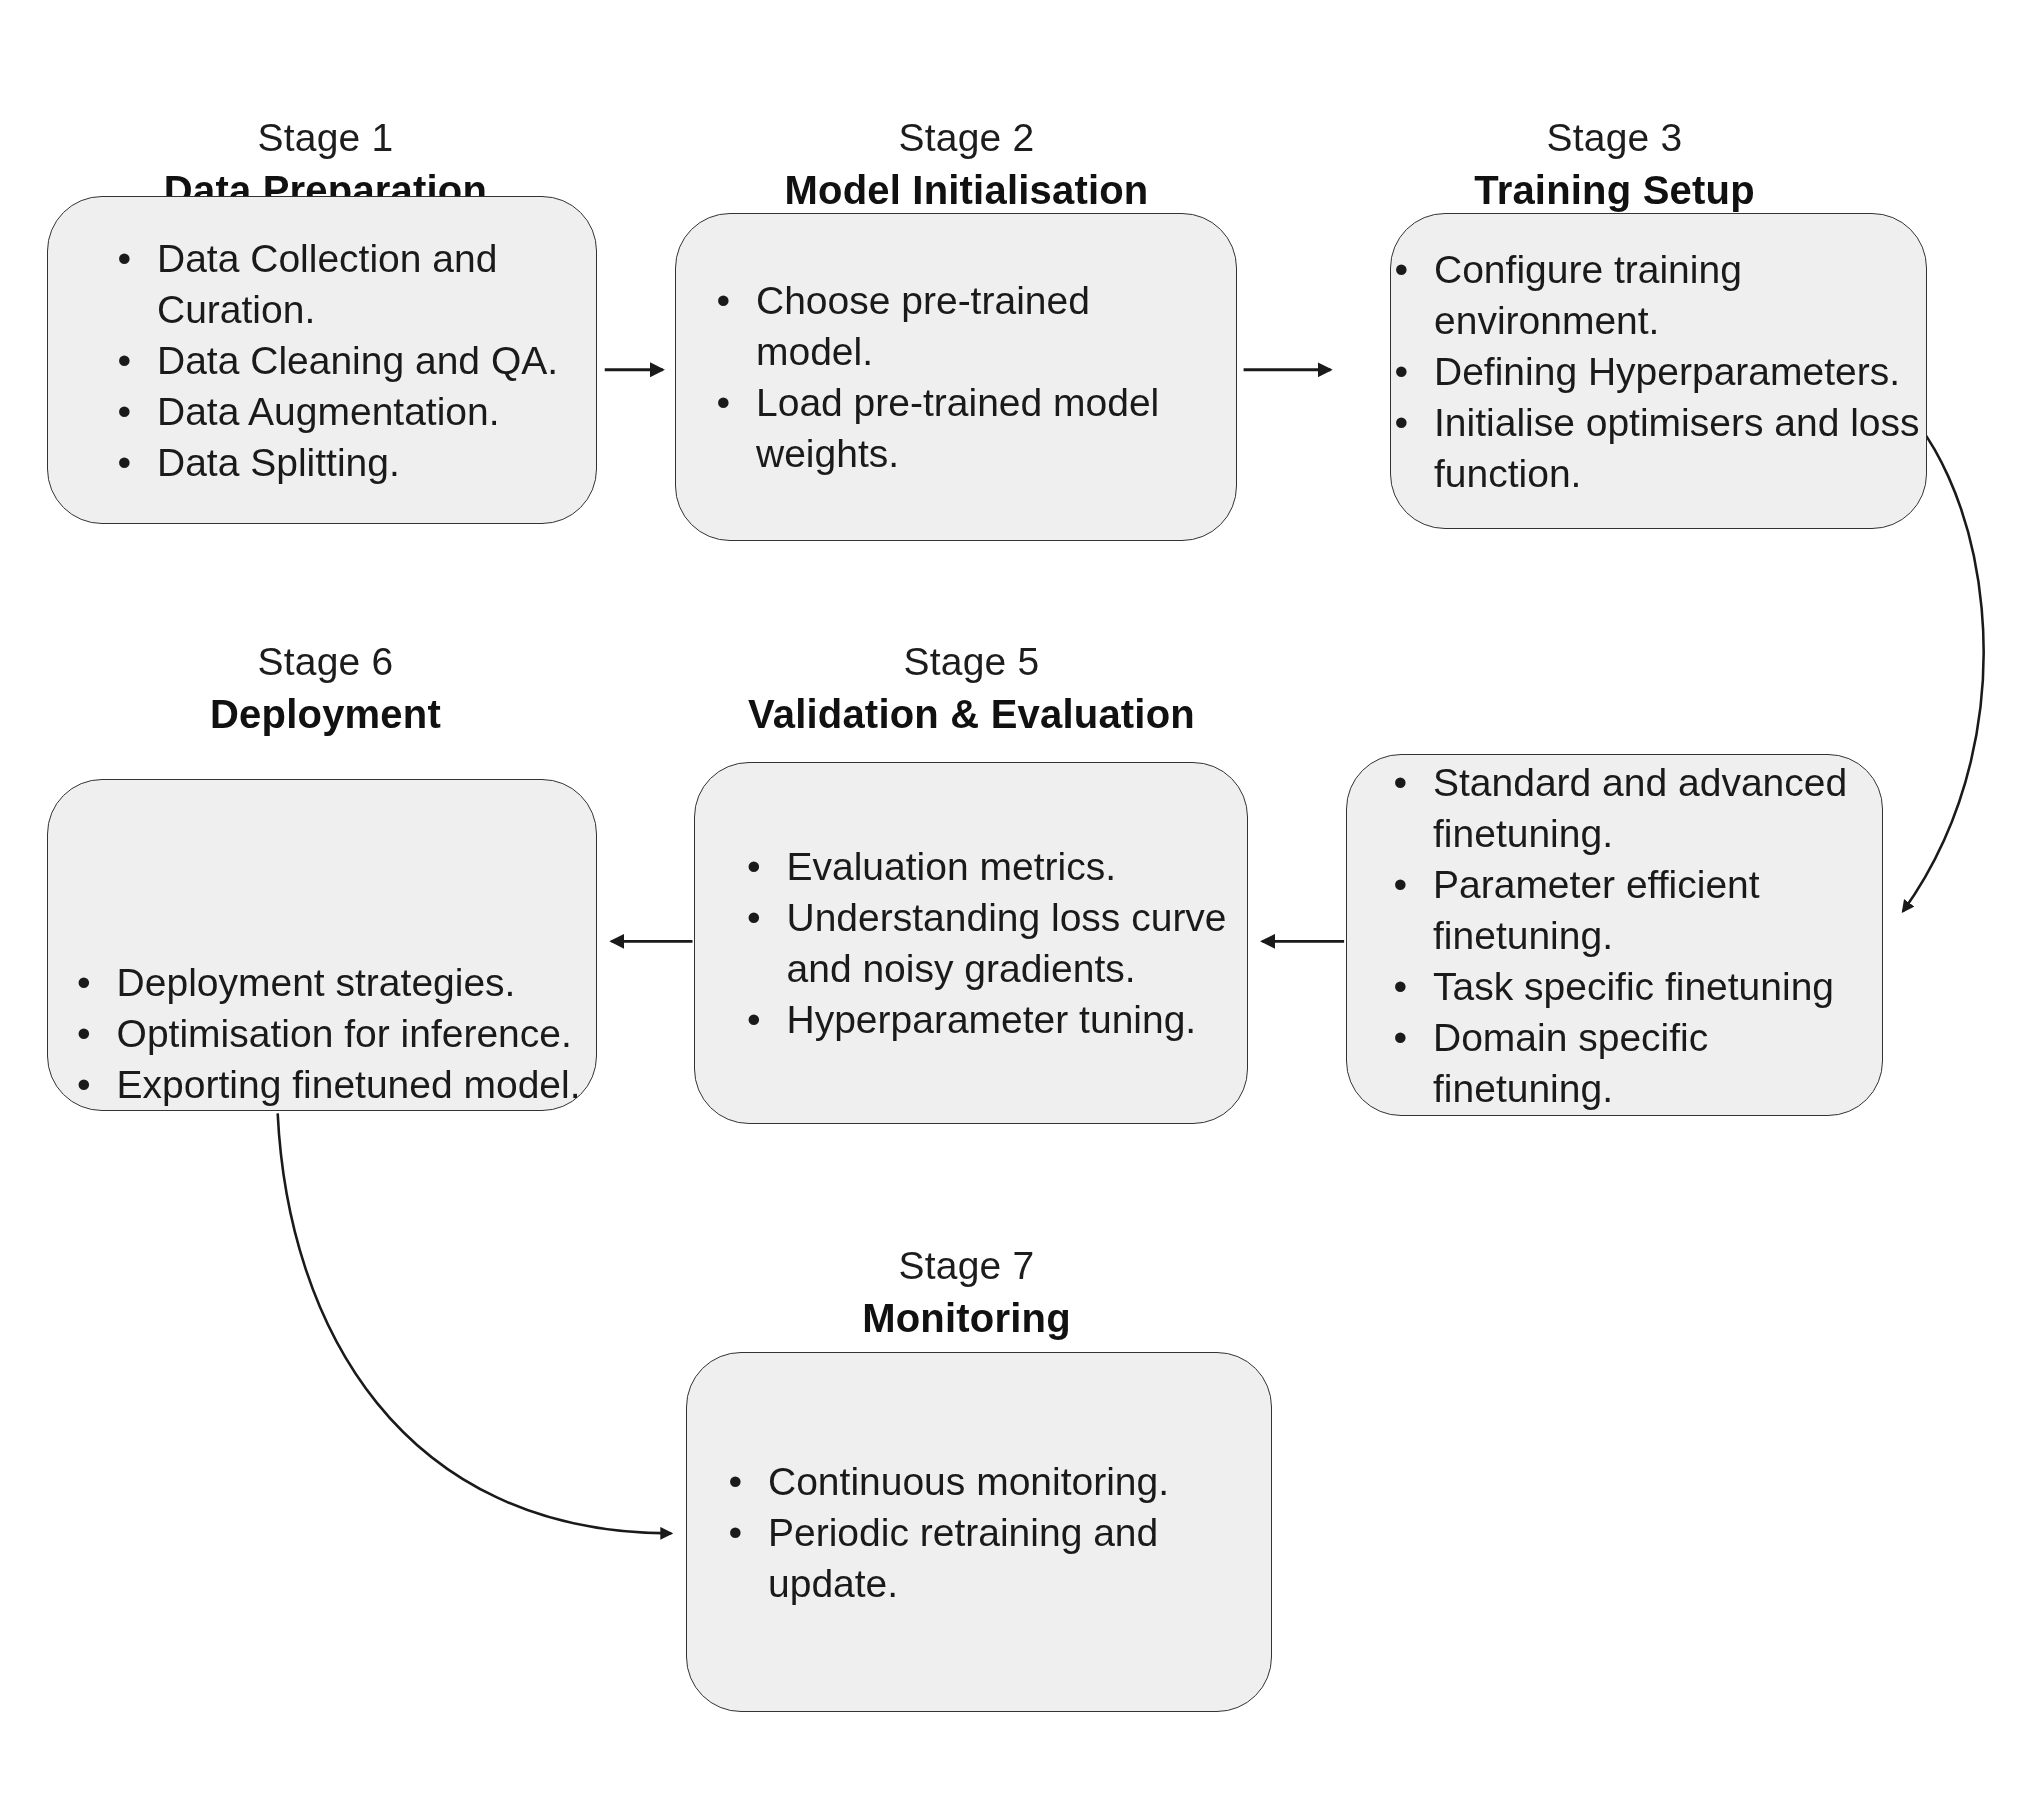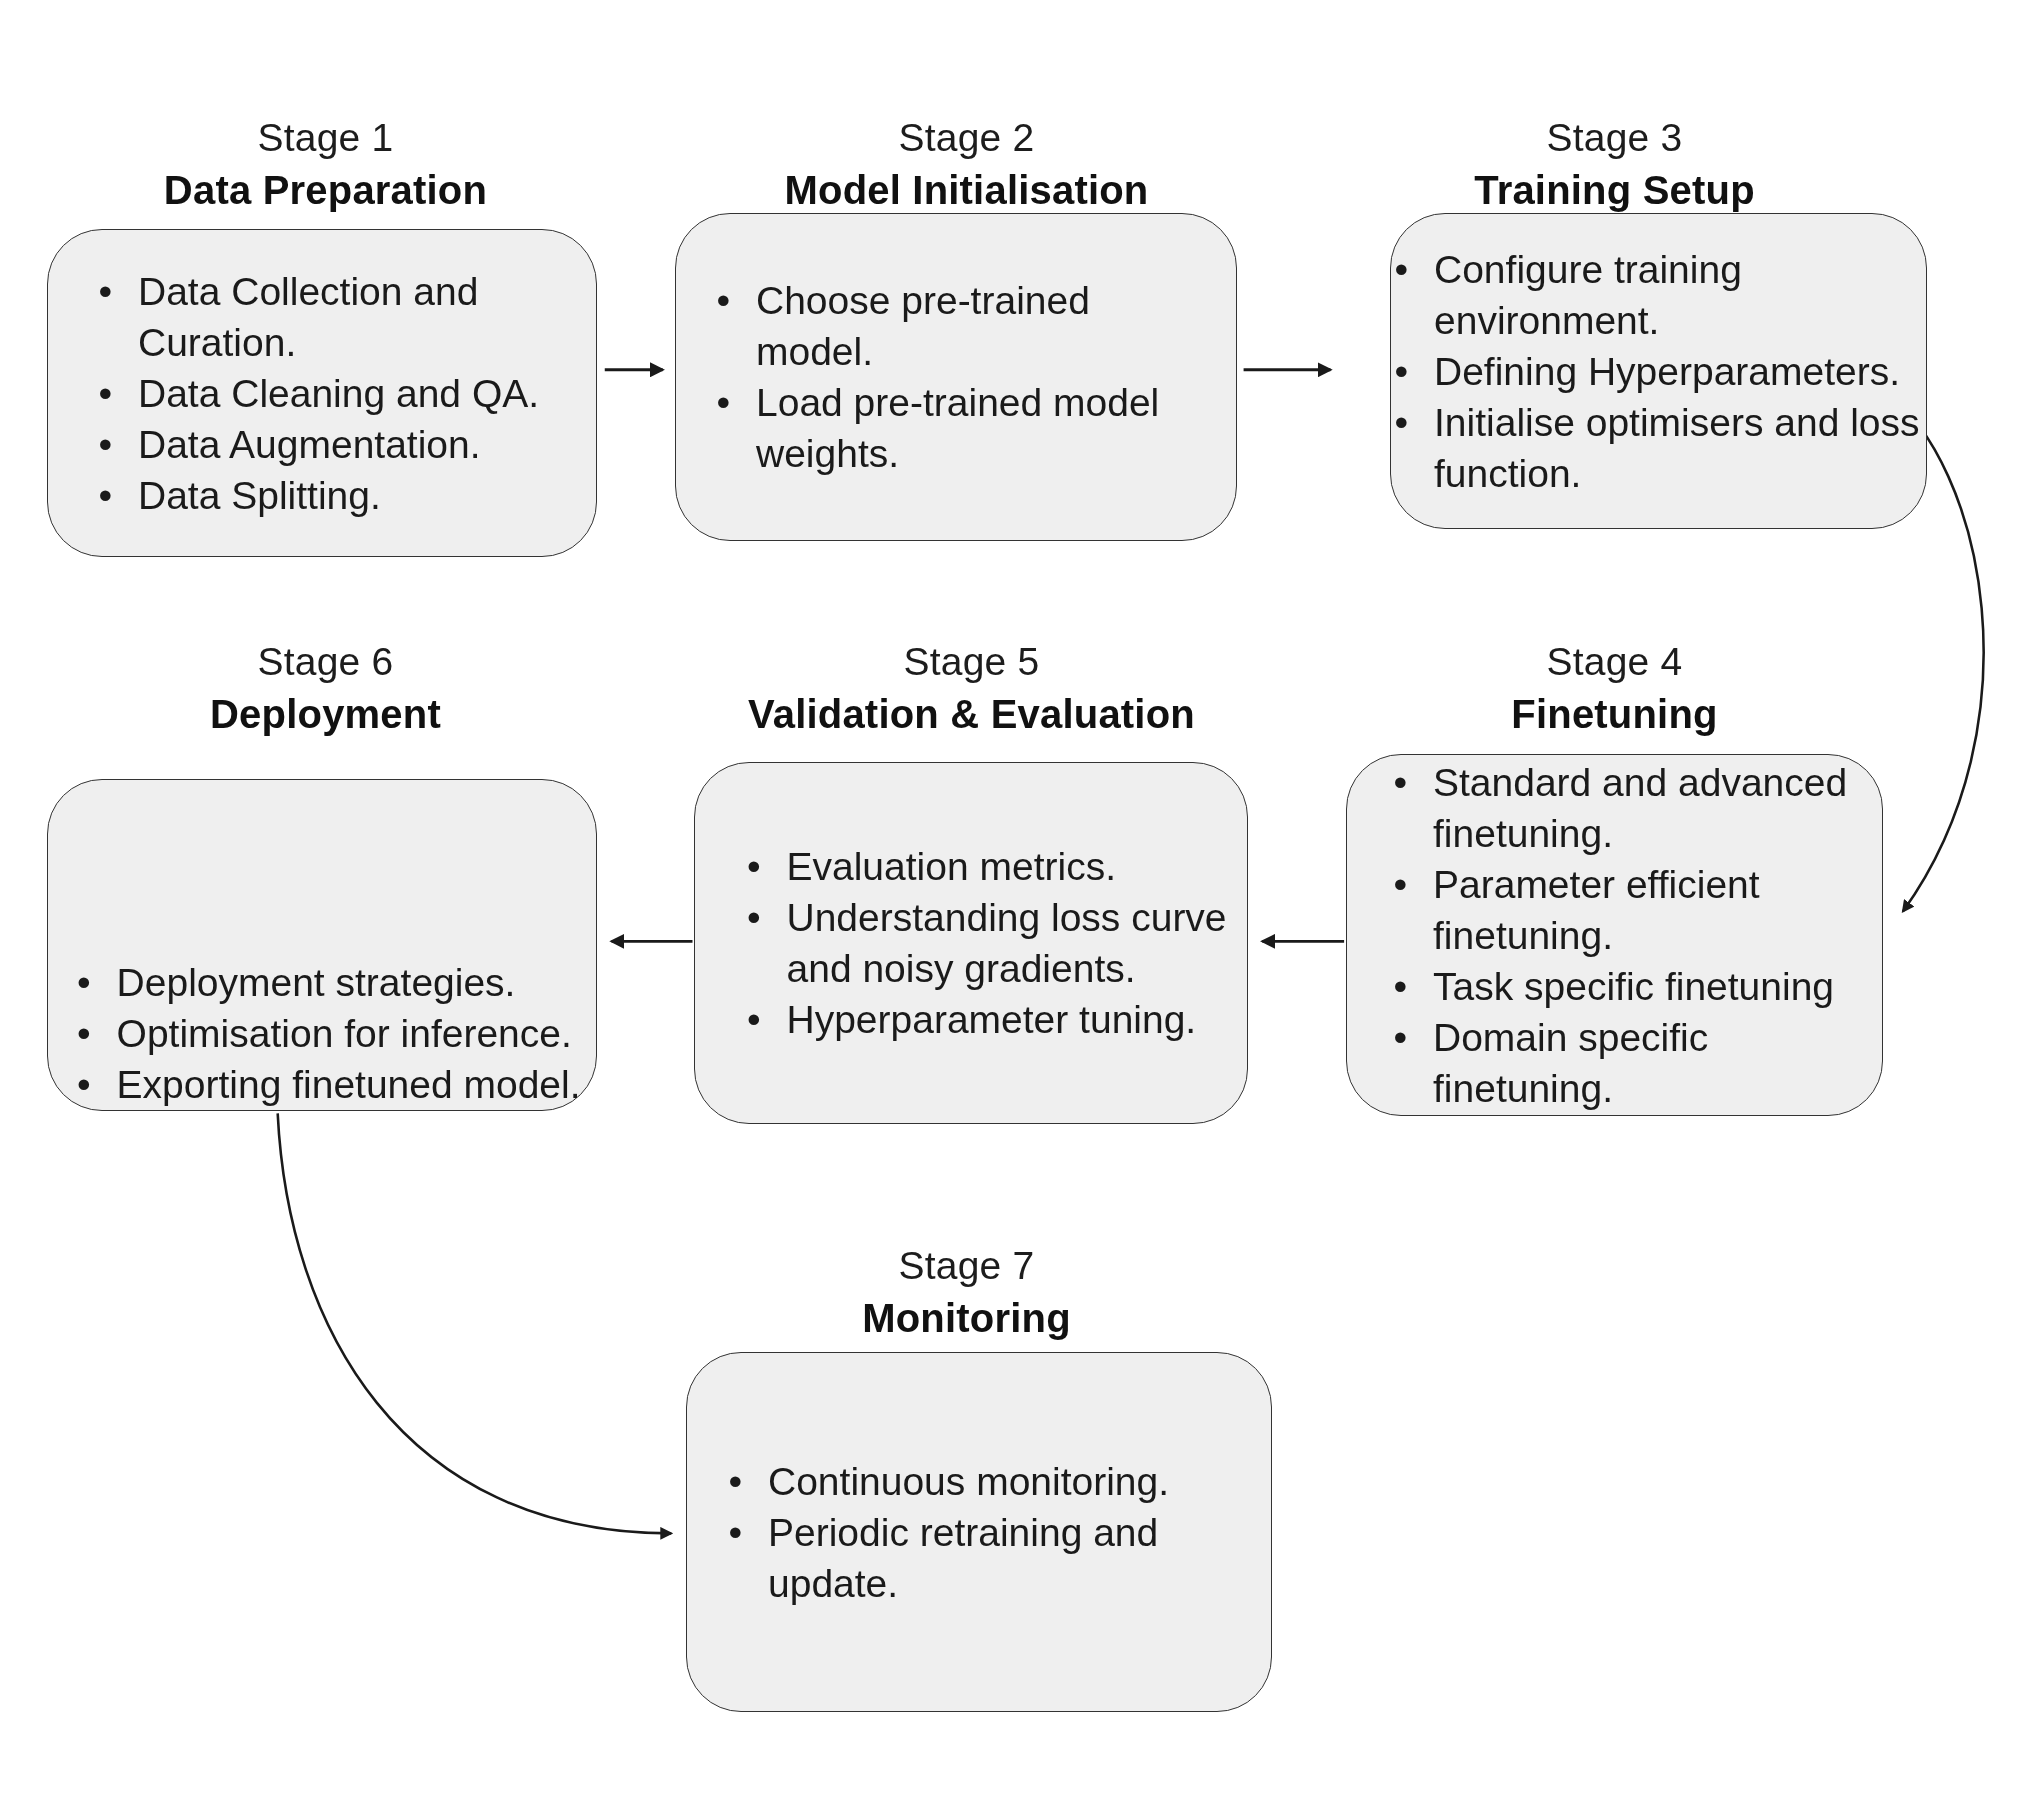--- a/index.html
+++ b/index.html
@@ -62,21 +62,21 @@
   
   .t1 { left: -58px;  top: 111px; }
   .t2 { left: 583px;  top: 111px; }
   .t3 { left: 1231px; top: 111px; }
   .t4 { left: 1231px; top: 635px; }
   .t5 { left: 588px;  top: 635px; }
   .t6 { left: -58px;  top: 635px; }
   .t7 { left: 583px;  top: 1239px; }
 
   
-  .g1 { left: 47px;   top: 229px;  width: 550px; height: 328px; padding-left: 47px; }
+  .g1 { left: 47px;   top: 196px;  width: 550px; height: 328px; padding-left: 66px; }
   .g2 { left: 675px;  top: 213px;  width: 562px; height: 328px; padding-left: 37px; }
   .g3 { left: 1390px; top: 213px;  width: 537px; height: 316px; }
   .g4 { left: 1346px; top: 754px;  width: 537px; height: 362px; padding-left: 43px; }
   .g5 { left: 694px;  top: 762px;  width: 554px; height: 362px; padding-left: 43px; justify-content: center; }
   .g6 { left: 47px;   top: 779px;  width: 550px; height: 332px; padding-left: 25.6px; align-items: flex-end; }
   .g7 { left: 686px;  top: 1352px; width: 586px; height: 360px; padding-left: 38px; }
 
   
   .g2 ul { width: 486px; }
   .g4 ul { width: 468px; }
@@ -131,24 +131,20 @@
     <div class="stage-name">Training Setup</div>
   </div>
   <div class="box g3">
     <ul>
       <li>Configure training environment.</li>
       <li>Defining Hyperparameters.</li>
       <li>Initialise optimisers and loss function.</li>
     </ul>
   </div>
 
-  <div class="stage-title t4">
-    <div class="stage-label">Stage 4</div>
-    <div class="stage-name">Finetuning</div>
-  </div>
   <div class="box g4">
     <ul>
       <li>Standard and advanced finetuning.</li>
       <li>Parameter efficient finetuning.</li>
       <li>Task specific finetuning</li>
       <li>Domain specific finetuning.</li>
     </ul>
   </div>
 
   <div class="stage-title t5">

